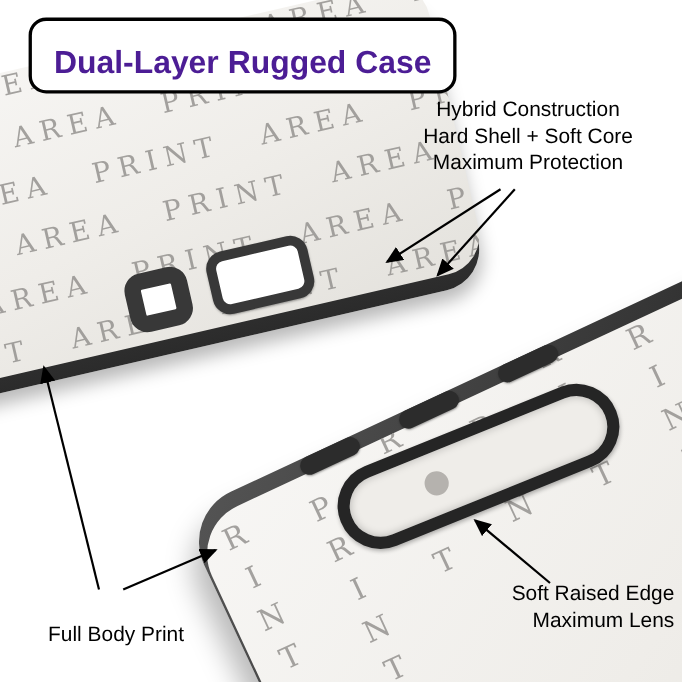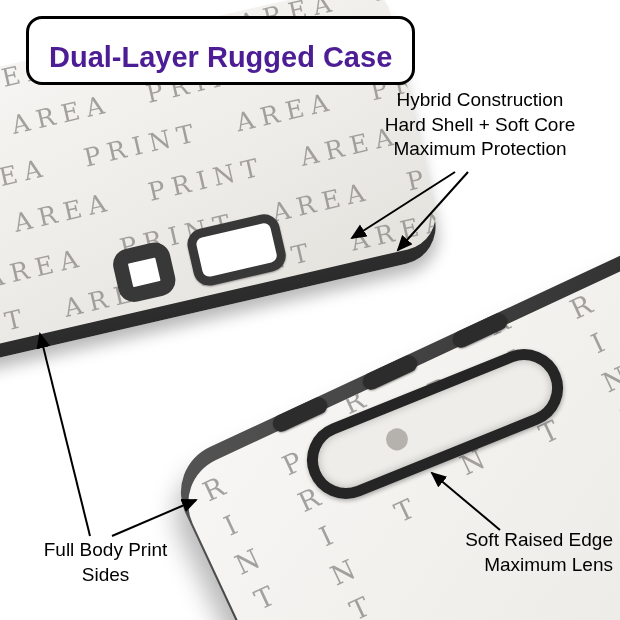--- a/index.html
+++ b/index.html
@@ -56,21 +56,21 @@
 
   .side-btn { position:absolute; width:58px; height:17px; border-radius:9px;
     background:#2c2c2c; transform:rotate(-25deg); z-index:3;
     box-shadow:0 1px 2px rgba(0,0,0,.4); }
   .b1{left:271px;top:406px} .b2{left:361px;top:364px} .b3{left:451px;top:322px}
 
   
   .ann { position:absolute; z-index:8; text-align:center; font-size:19px;
     line-height:1.3; color:#000; }
   .ann-hybrid  { left:330px; top:88px;  width:300px; }
-  .ann-fullbody{ left:8px;   top:538px; width:195px; }
+  .ann-fullbody{ left:8px;   top:566px; width:195px; }
   .ann-camera  { left:398px; top:528px; width:215px;text-align:right; }
 
   .lines-svg { position:absolute; left:0; top:0; z-index:7; pointer-events:none; }
 </style>
 </head>
 <body>
 
 <div class="stage">
 
   <div class="case2-rim"></div>
@@ -114,21 +114,20 @@
     <line x1="500" y1="530" x2="432" y2="473" stroke="#000" stroke-width="2" marker-end="url(#arrow)"></line>
   </svg>
 
   <div class="ann ann-hybrid">
     <div>Hybrid Construction</div>
     <div>Hard Shell + Soft Core</div>
     <div>Maximum Protection</div>
   </div>
   <div class="ann ann-fullbody">
     <div>Full Body Print</div>
-    <div>Sides</div>
   </div>
   <div class="ann ann-camera">
     <div>Soft Raised Edge</div>
     <div>Maximum Lens</div>
   </div>
 
   <div class="title-box">Dual-Layer Rugged Case</div>
 
 </div>
 

